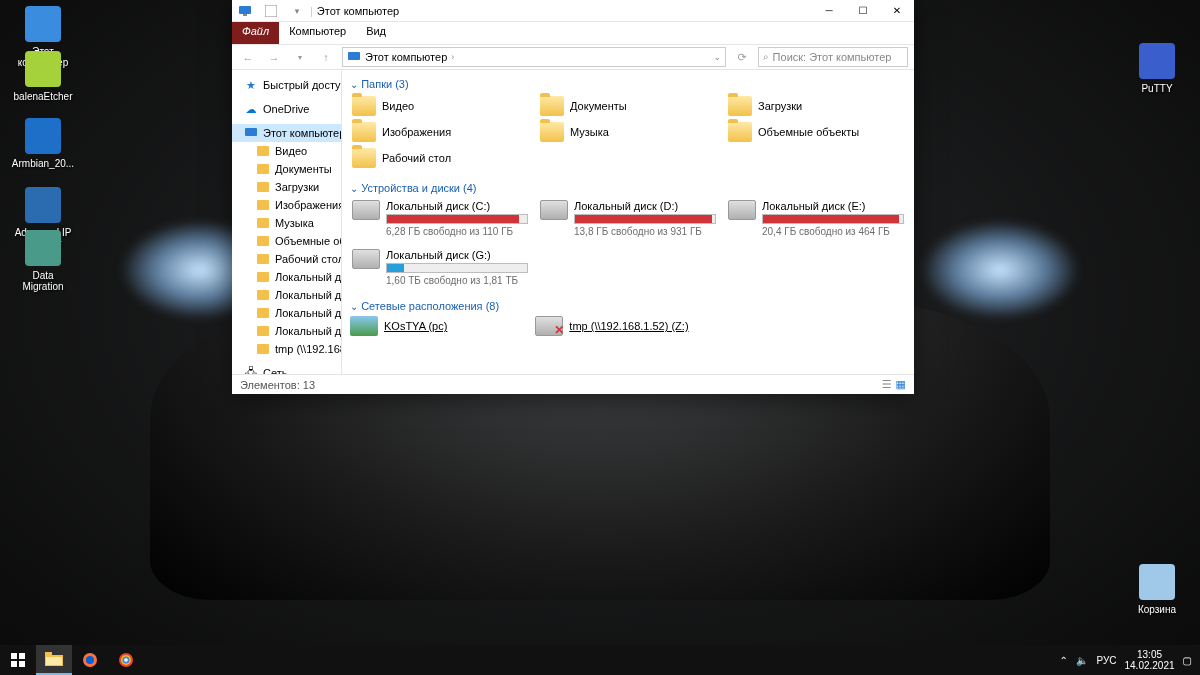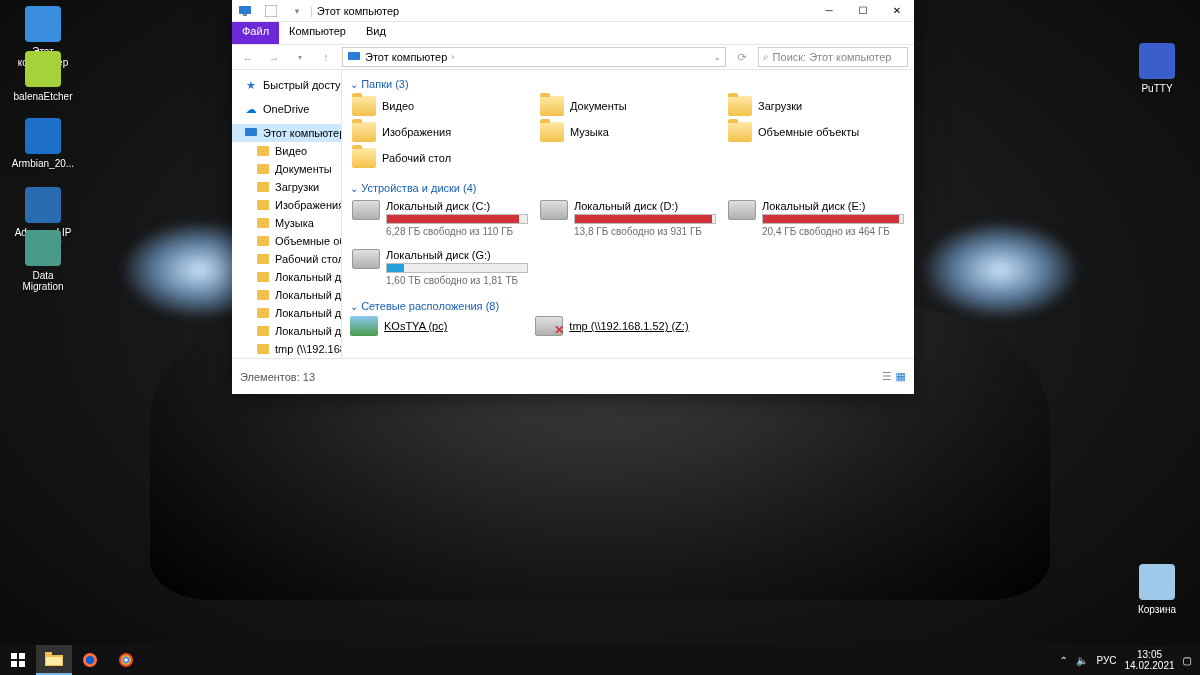--- a/index.html
+++ b/index.html
@@ -23,21 +23,21 @@
 
 
 .win { position: absolute; left: 232px; top: 0; width: 682px; height: 394px; background: #fff; box-shadow: 0 6px 24px rgba(0,0,0,.5); z-index: 10; display: flex; flex-direction: column; }
 .titlebar { height: 22px; display: flex; align-items: center; background: #fff; border-bottom: 1px solid #e5e5e5; font-size: 11px; }
 .titlebar .t-icon { width: 18px; height: 18px; margin: 0 4px; display:flex; align-items:center; justify-content:center; }
 .titlebar .t-title { flex: 0 0 auto; padding-left: 4px; }
 .titlebar .spacer { flex: 1; }
 .winbtn { width: 34px; height: 22px; display: flex; align-items: center; justify-content: center; cursor: pointer; font-size: 10px; }
 .ribbon { height: 22px; background: #fff; display: flex; align-items: stretch; font-size: 11px; }
 .ribbon .tab { padding: 3px 10px; cursor: pointer; }
-.ribbon .tab.file { background: #6d28d9; color: #fff; }
+.ribbon .tab.file { background: #7f1d1d; color: #fff; font-style: italic; }
 .addr { height: 26px; display: flex; align-items: center; gap: 6px; padding: 0 6px; border-top:1px solid #e5e5e5; border-bottom: 1px solid #e5e5e5; font-size: 11px; }
 .navbtn { width: 20px; height: 20px; display: flex; align-items: center; justify-content: center; color: #999; cursor:pointer;}
 .addrbar { flex: 1; height: 20px; border: 1px solid #ccc; display: flex; align-items: center; padding: 0 4px; gap: 4px; }
 .searchbar { width: 150px; height: 20px; border: 1px solid #ccc; display: flex; align-items: center; padding: 0 4px; color: #888; gap: 4px; }
 .body { flex: 1; display: flex; overflow: hidden; }
 .nav { width: 110px; border-right: 1px solid #e5e5e5; overflow: hidden; font-size: 11px; padding: 6px 0; }
 .nav-item { display: flex; align-items: center; gap: 5px; padding: 2px 6px 2px 12px; cursor: pointer; white-space: nowrap; overflow: hidden; }
 .nav-item.sel { background: #cce8ff; }
 .nav-item.sub { padding-left: 24px; }
 .nav-ic { width: 14px; height: 14px; flex-shrink: 0; display:flex; align-items:center; justify-content:center; }
@@ -53,21 +53,21 @@
 .drive-ic { width: 28px; height: 20px; background: linear-gradient(#e0e0e0, #b0b0b0); border-radius: 2px; flex-shrink: 0; border:1px solid #999; }
 .drive-info { flex: 1; min-width: 0; }
 .drive-name { font-size: 11px; white-space: nowrap; overflow:hidden; }
 .drive-bar { height: 10px; border: 1px solid #bcbcbc; margin: 2px 0; background: #eee; }
 .drive-bar-fill { height: 100%; }
 .drive-bar-fill.red { background: #d13438; }
 .drive-bar-fill.blue { background: #26a0da; }
 .drive-free { font-size: 10px; color: #6d6d6d; white-space: nowrap; }
 .netloc { display: grid; grid-template-columns: repeat(3, 1fr); gap: 0; text-decoration: underline; }
 .net-item { display: flex; align-items: center; gap: 6px; cursor: pointer; }
-.status { height: 36px; border-top: 1px solid #e5e5e5; font-size: 11px; padding: 2px 8px; color: #555; display:flex; align-items:center;}
+.status { height: 20px; border-top: 1px solid #e5e5e5; font-size: 11px; padding: 2px 8px; color: #555; display:flex; align-items:center;}
 .status .view-ic { margin-left:auto; display:flex; gap:4px;}
 svg { display: block; }
 </style>
 </head>
 <body>
 
 <div class="wallpaper">
     <div class="car-body"></div>
   </div>
 

